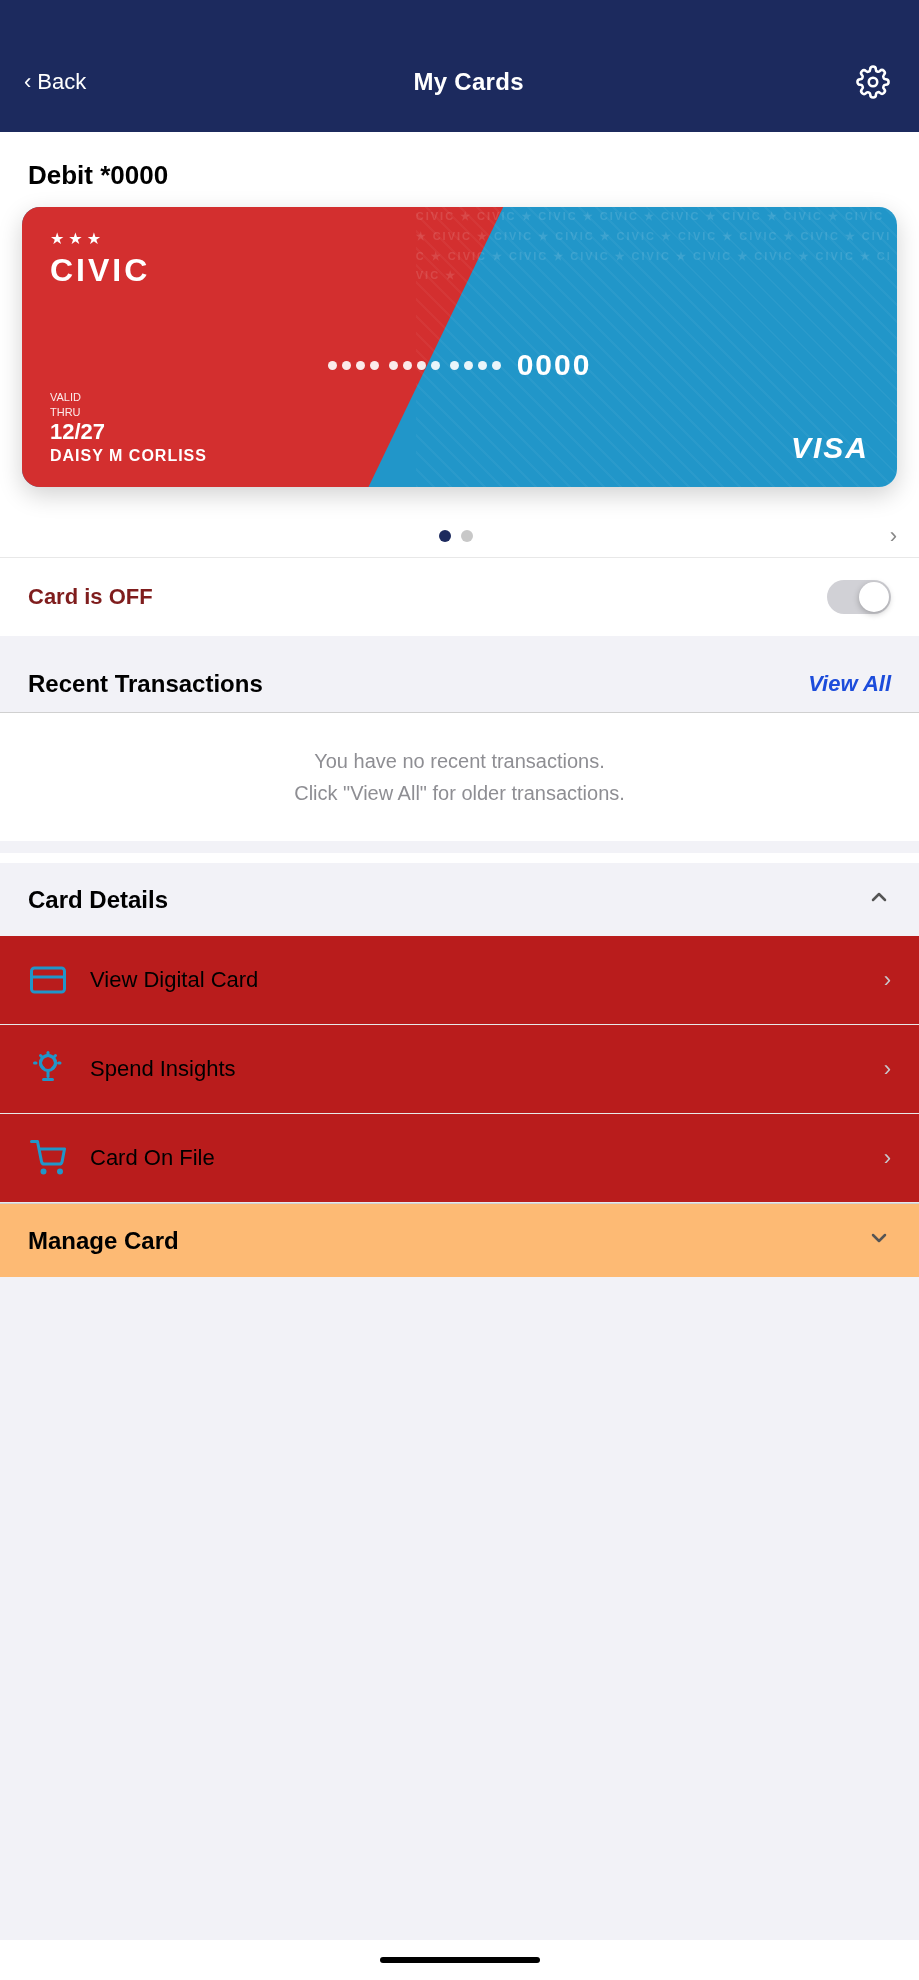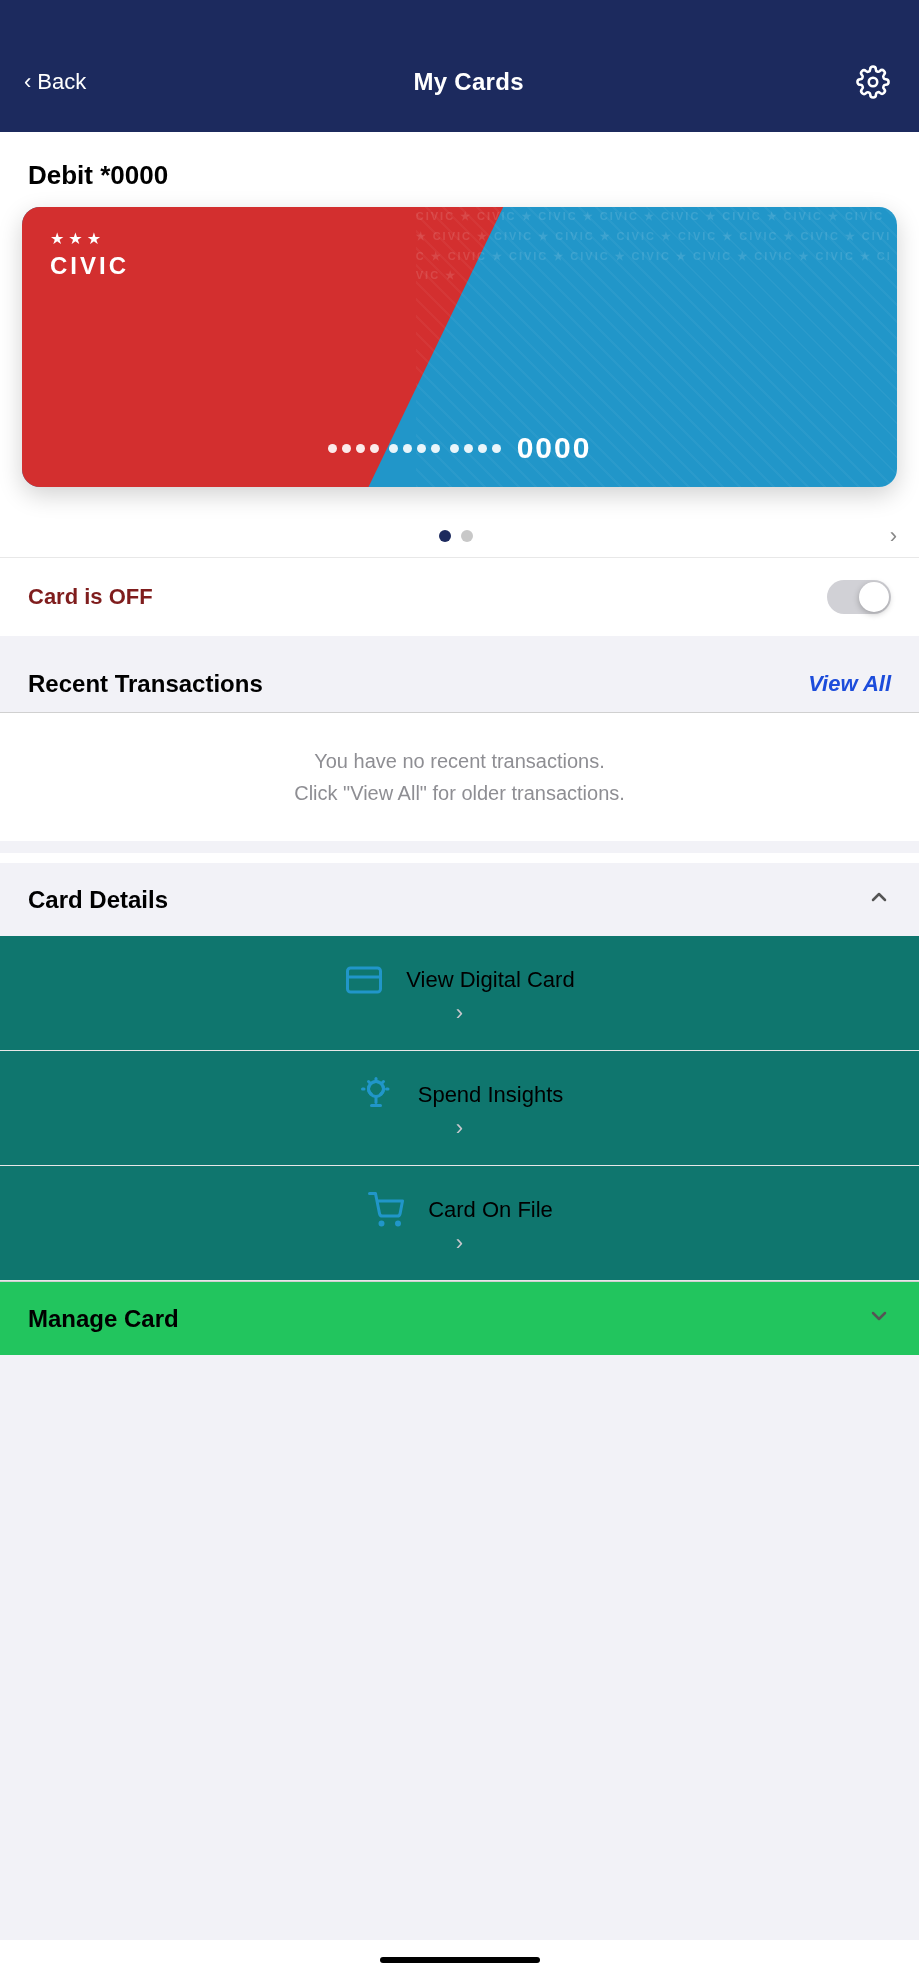--- a/index.html
+++ b/index.html
@@ -169,21 +169,21 @@
       margin-bottom: 4px;
     }
 
     .card-star {
       color: #ffffff;
       font-size: 16px;
     }
 
     .card-logo-text {
       color: #ffffff;
-      font-size: 24px;
+      font-size: 32px;
       font-weight: 800;
       letter-spacing: 3px;
       text-transform: uppercase;
     }
 
     .card-bottom {
       display: flex;
       flex-direction: column;
       gap: 8px;
     }
@@ -408,22 +408,21 @@
       background: #ffffff;
     }
 
     .menu-item {
       display: flex;
       align-items: center;
       justify-content: space-between;
       padding: 24px 28px;
       border-bottom: 1px solid #e8e8e8;
       cursor: pointer;
-      background: #0f766e;
-      flex-direction: column;
+      background: #b91c1c;
     }
 
     .menu-item-left {
       display: flex;
       align-items: center;
       gap: 22px;
     }
 
     .menu-item-icon {
       width: 40px;
@@ -445,21 +444,21 @@
       font-size: 22px;
     }
 
     
     .manage-card-section {
       background: #f2f2f7;
       margin-top: 0;
     }
 
     .manage-card-header {
-      background: #22c55e;
+      background: #fdba74;
       padding: 22px 28px;
       display: flex;
       align-items: center;
       justify-content: space-between;
       cursor: pointer;
       border-top: 1px solid #d0d0d0;
     }
 
     .manage-card-title {
       font-size: 24px;
@@ -565,20 +564,28 @@
             </div>
             <div class="card-dots-group">
               <div class="card-dot"></div>
               <div class="card-dot"></div>
               <div class="card-dot"></div>
               <div class="card-dot"></div>
             </div>
             <span class="card-last-four">0000</span>
           </div>
 
+          <div class="card-info-row">
+            <div class="card-validity">
+              <div class="card-valid-label">VALID<br>THRU</div>
+              <div class="card-expiry">12/27</div>
+              <div class="card-holder-name">DAISY M CORLISS</div>
+            </div>
+            <span class="card-visa-logo">VISA</span>
+          </div>
         </div>
       </div>
     </div>
   </div>
 
   <div class="pagination-row">
     <div class="pagination-dots">
       <div class="pagination-dot active"></div>
       <div class="pagination-dot inactive"></div>
     </div>

